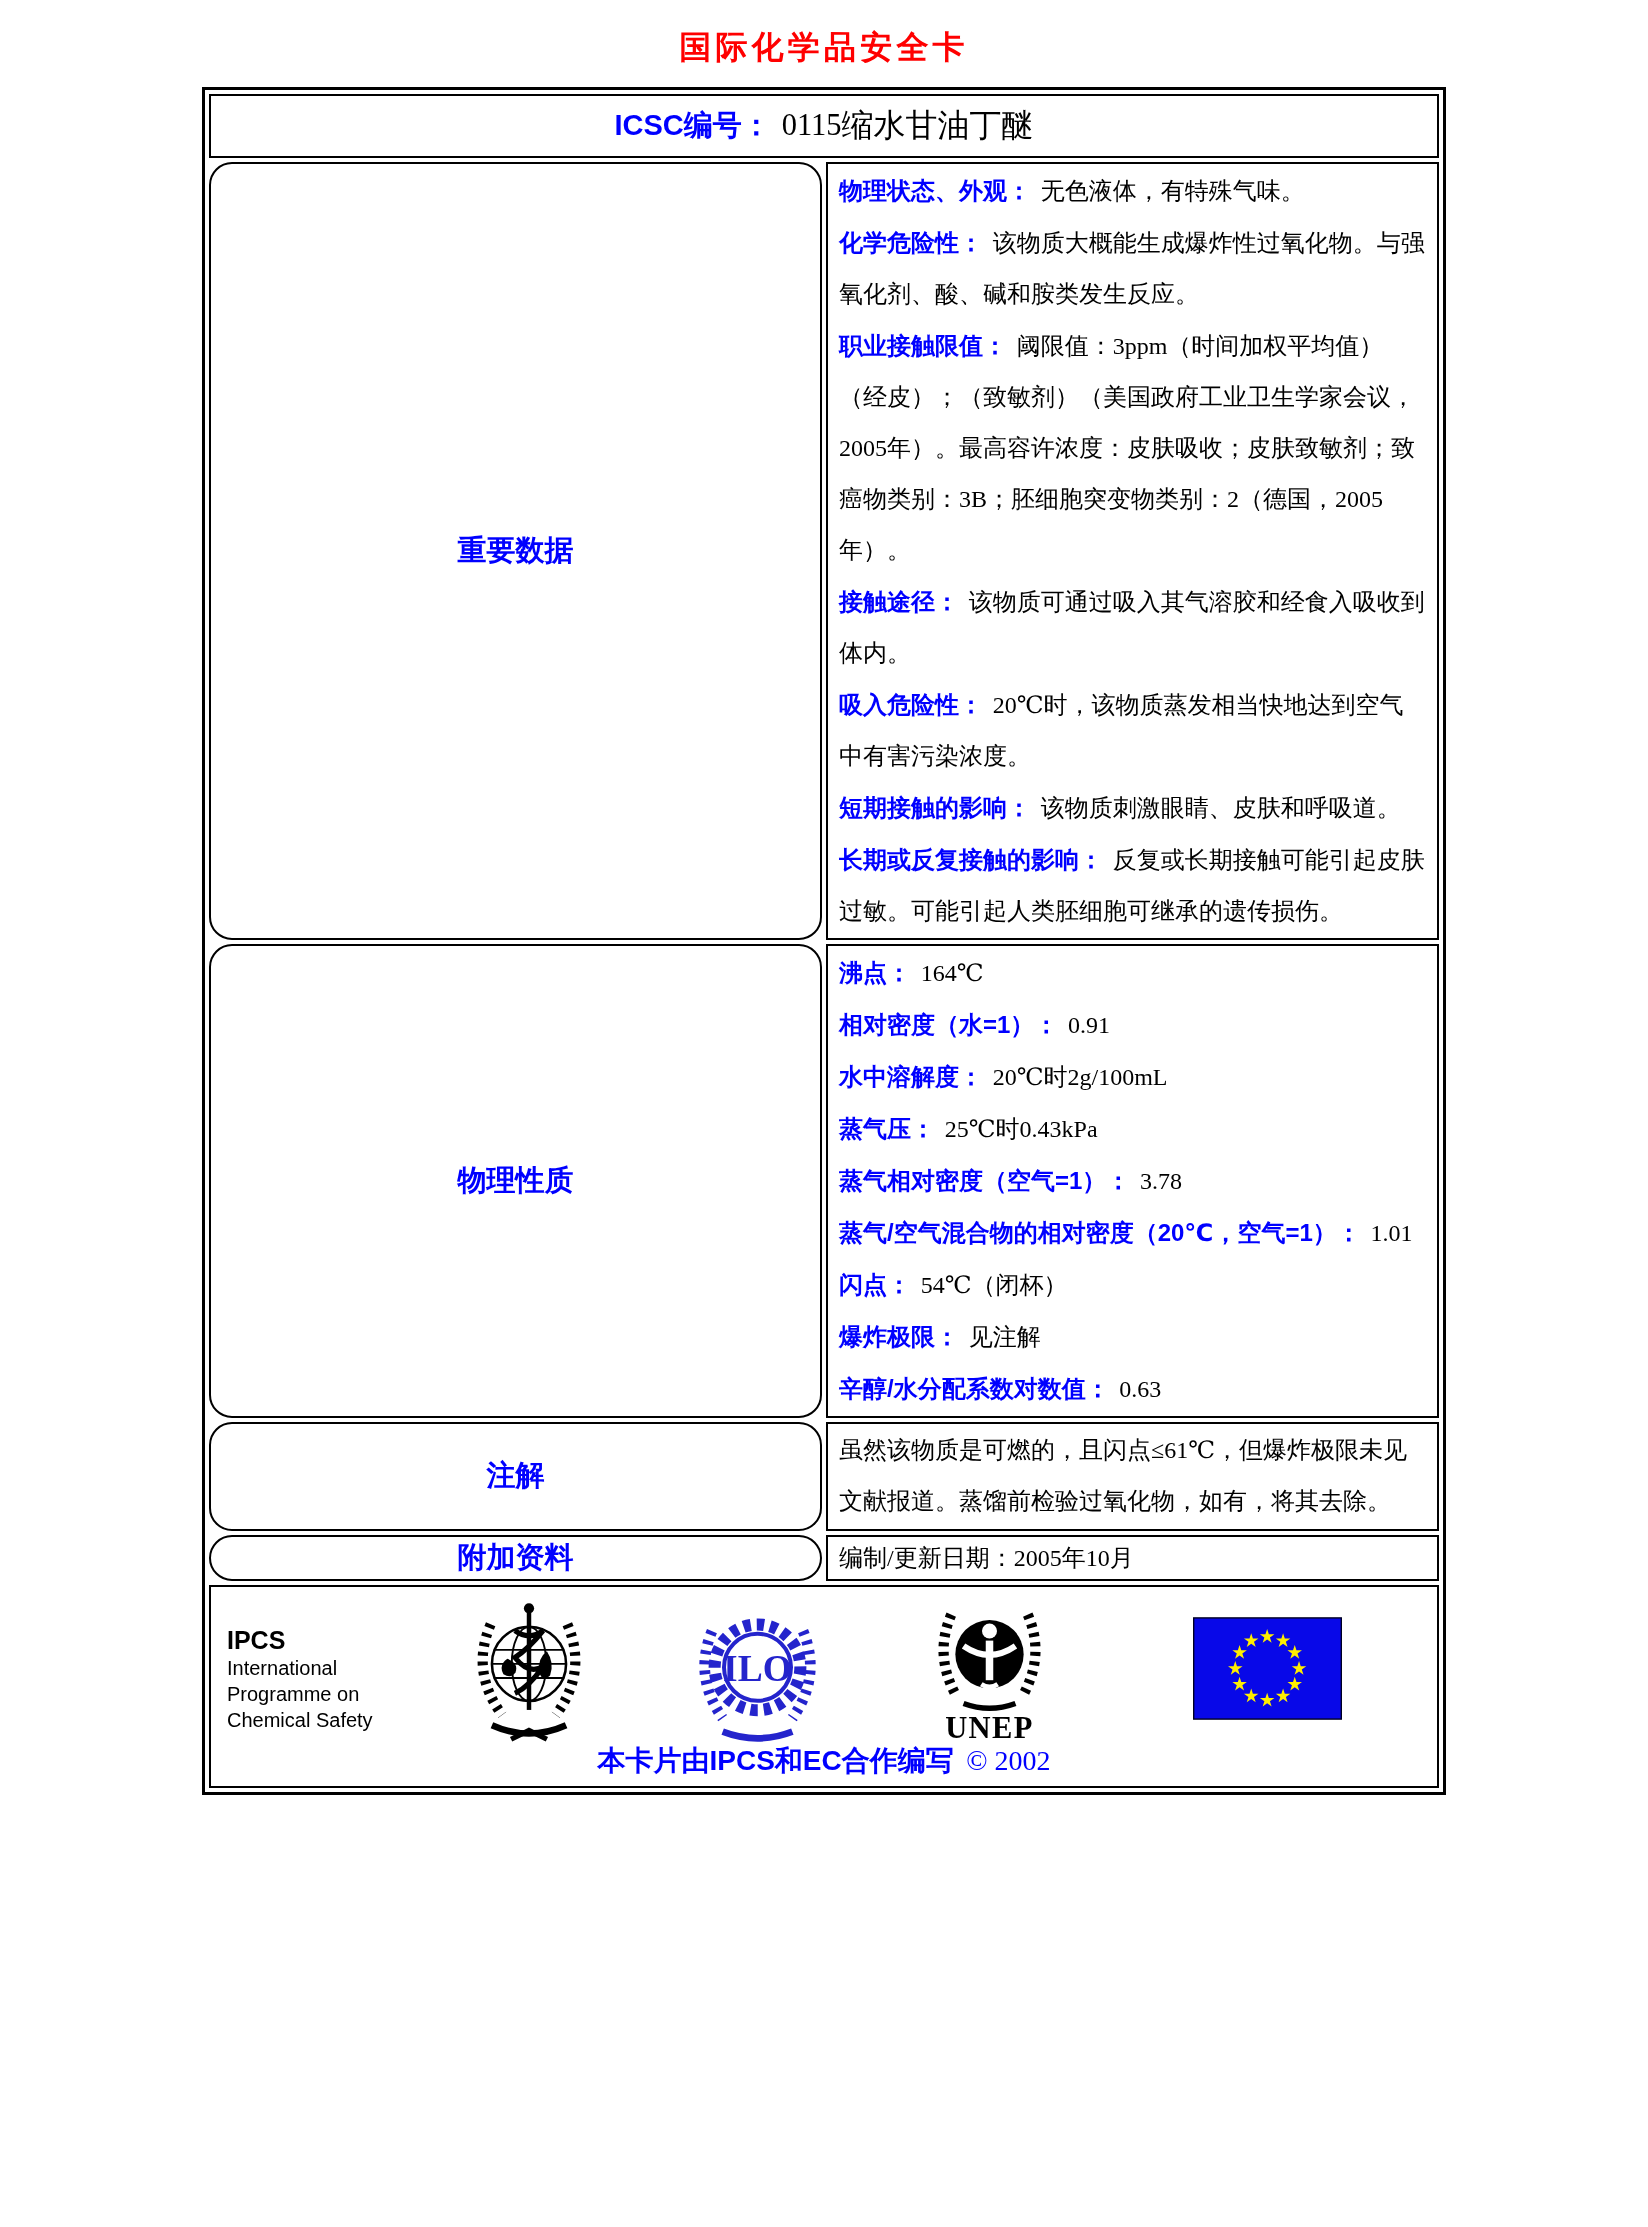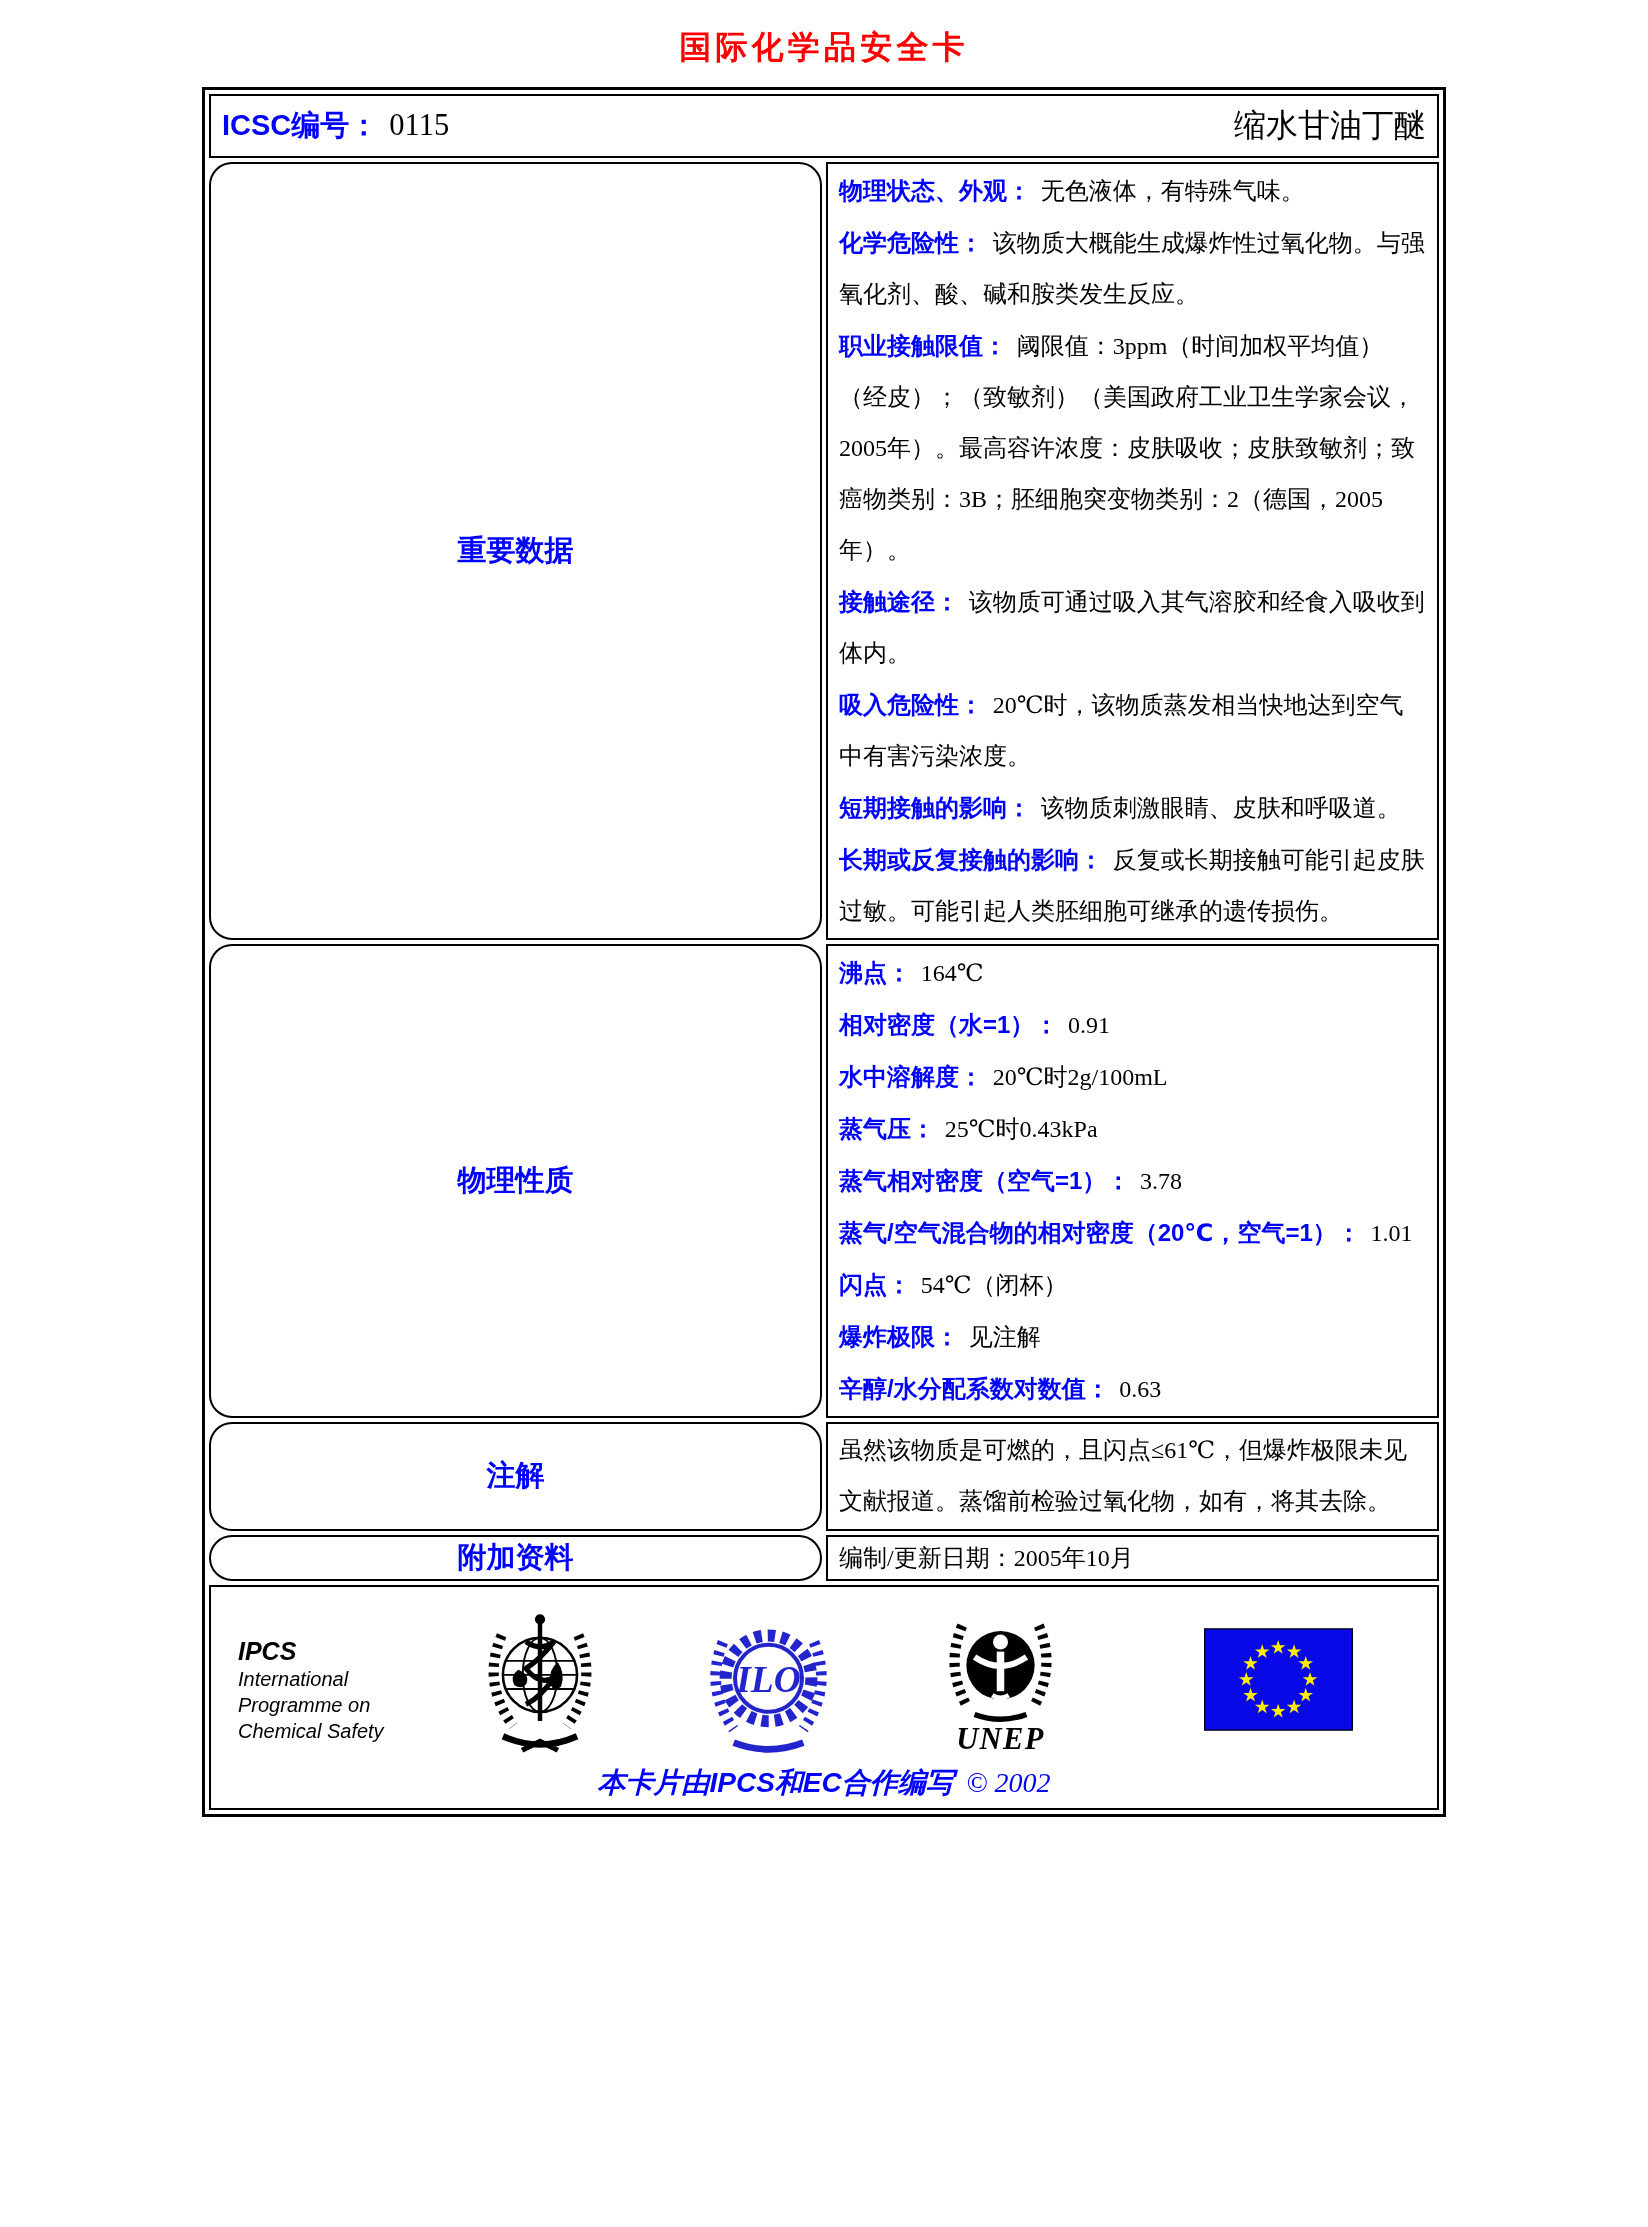--- a/index.html
+++ b/index.html
@@ -29,26 +29,26 @@
   td.content { padding: 1px 11px; font-size: 24px; line-height: 51px; }
   .kv { margin: 0; }
   .k {
     color: #0000ff; font-weight: bold;
     font-family: "Liberation Sans", "DejaVu Sans", sans-serif;
     margin-right: 9.7px;
   }
   .headcell {
     height: 60px; padding: 0 11px;
   }
-  .headrow { display: flex; justify-content: space-between; align-items: center; height: 60px; }
+  .headrow { display: flex; justify-content: center; align-items: center; height: 60px; }
   .icsc-label { color: #0000ff; font-weight: bold; font-size: 29px;
     font-family: "Liberation Sans", "DejaVu Sans", sans-serif; margin-right: 11px; }
   .icsc-number { font-size: 30.5px; }
   .chem-name { font-size: 32px; }
-  td.footer-cell { position: relative; height: 195px; padding: 13px; font-style: italic; }
+  td.footer-cell { position: relative; height: 195px; padding: 2px; }
   .logo-row { display: flex; align-items: flex-start; padding: 7px 0 0 14px; }
   .ipcs-block { width: 186px; margin-top: 29px; font-family: "Liberation Sans", "DejaVu Sans", sans-serif; }
   .ipcs-title { font-size: 25px; font-weight: bold; line-height: 30.5px; }
   .ipcs-line { font-size: 20px; line-height: 26px; }
   .logo-who { margin-left: 52px; margin-top: 4.2px; }
   .logo-ilo { margin-left: 97px; margin-top: 7px; }
   .logo-unep { margin-left: 103px; margin-top: 5.5px; text-align: center; width: 123px; }
   .unep-label { font-size: 30.5px; font-weight: bold; letter-spacing: 1.4px; margin-top: -4.2px;
     font-family: "Liberation Serif", "DejaVu Serif", serif; }
   .logo-eu { margin-left: 142px; margin-top: 21px; }

